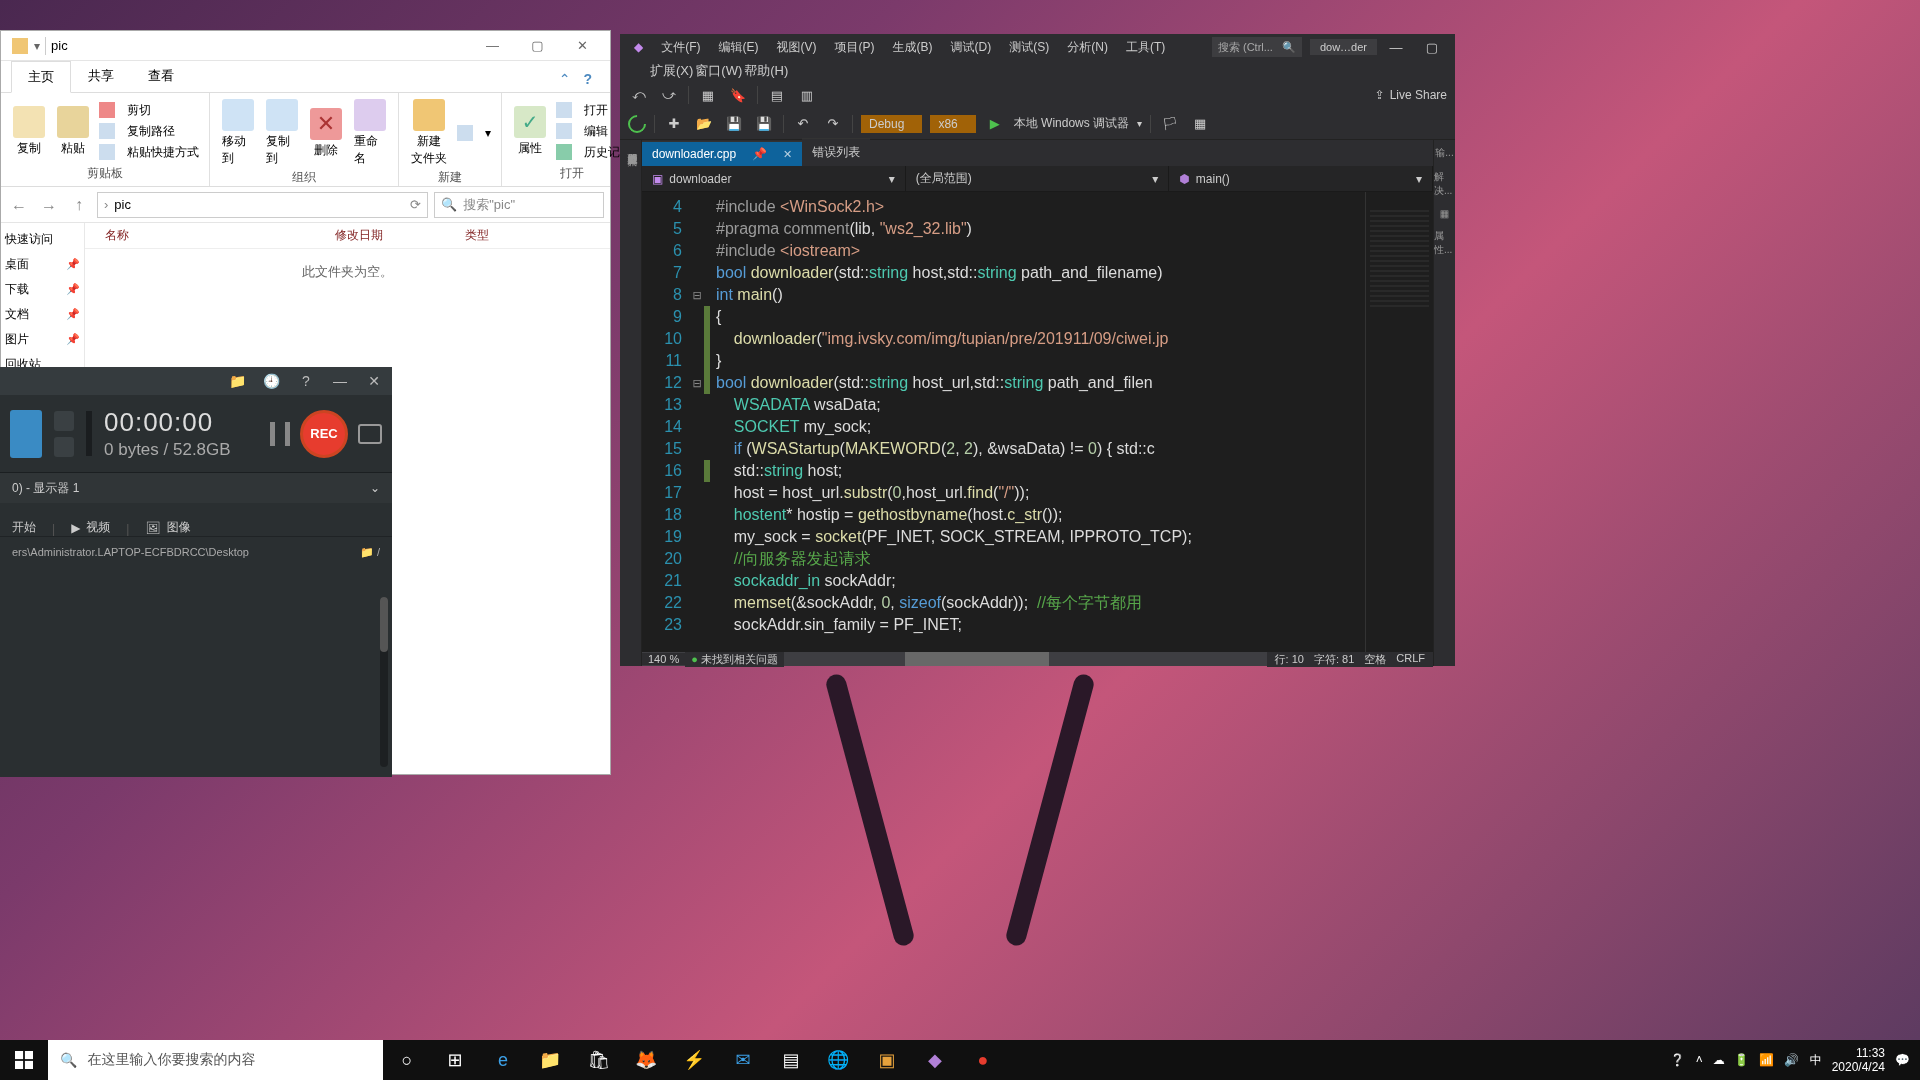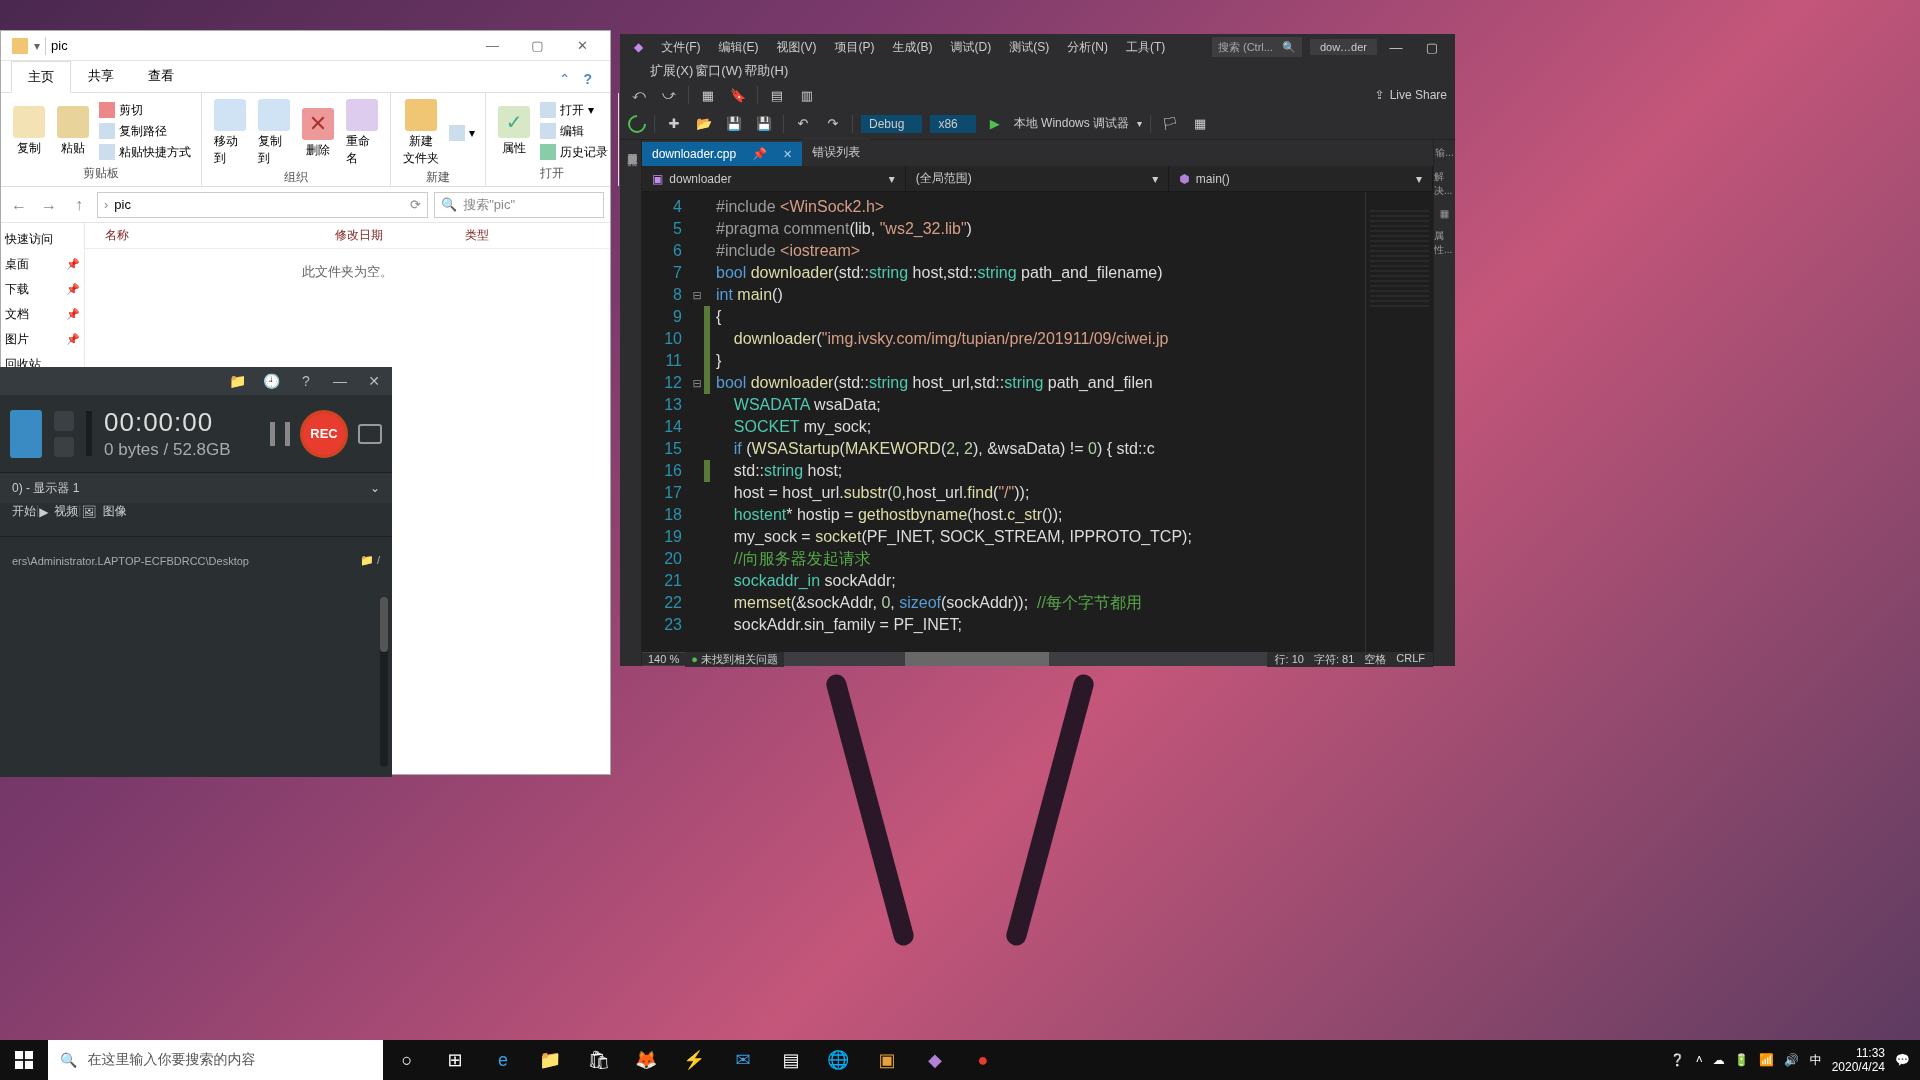--- a/index.html
+++ b/index.html
@@ -22,21 +22,21 @@
 .ex-tab.active{border-color:#ddd;border-bottom-color:#fff;margin-bottom:-1px;background:#fff}
 .ex-tabs .chev{margin-left:auto;color:#4d8ac0;font-size:14px;padding:5px}
 .ex-tabs .help{color:#4d8ac0;font-weight:bold;font-size:14px;padding:5px 8px}
 .ex-ribbon{height:94px;background:#fff;display:flex;border-bottom:1px solid #ddd}
 .rgroup{border-right:1px solid #e0e0e0;padding:4px 6px;display:flex;flex-direction:column;align-items:center}
 .rgroup .items{display:flex;flex:1;align-items:center}
 .rgroup .label{font-size:12px;color:#555;text-align:center}
 .ritem-lg{display:flex;flex-direction:column;align-items:center;padding:2px 6px;font-size:12px;gap:2px}
 .ritem-lg .ri-icon{width:32px;height:32px;background:#dde;border-radius:3px}
 .ritem-sm-col{display:flex;flex-direction:column;gap:2px}
-.ritem-sm{display:flex;align-items:center;font-size:12px;gap:4px;padding:1px 4px;white-space:nowrap}
+.ritem-sm{display:flex;align-items:center;font-size:12px;gap:12px;padding:1px 4px;white-space:nowrap}
 .ritem-sm .si-icon{width:16px;height:16px;background:#cde}
 .ex-nav{height:36px;display:flex;align-items:center;padding:4px 6px;gap:6px;border-bottom:1px solid #e5e5e5}
 .ex-nav .nbtn{width:24px;height:24px;display:flex;align-items:center;justify-content:center;color:#888}
 .ex-nav .path{flex:1;height:26px;border:1px solid #ccc;display:flex;align-items:center;padding:0 6px;font-size:13px}
 .ex-nav .search{width:170px;height:26px;border:1px solid #ccc;display:flex;align-items:center;padding:0 6px;font-size:13px;color:#888}
 .ex-body{display:flex;height:calc(100% - 30px - 32px - 94px - 36px)}
 .ex-side{width:84px;background:#fff;border-right:1px solid #e8e8e8;padding-top:4px}
 .ex-side .sitem{display:flex;align-items:center;justify-content:space-between;padding:4px 4px;font-size:12px}
 .ex-side .pin{color:#8a9fb5;font-size:11px}
 .ex-content{flex:1;background:#fff;position:relative}
@@ -53,39 +53,39 @@
 .rec-sub{display:flex;flex-direction:column;gap:6px}
 .rec-sub .sbtn{width:20px;height:20px;background:#3a4043;border-radius:3px}
 .rec-timer{display:flex;flex-direction:column;align-items:flex-start;gap:2px}
 .rec-time{font-family:Liberation Sans, sans-serif;font-size:26px;color:#ddd;letter-spacing:1px}
 .rec-bytes{font-size:17px;color:#aaa}
 .rec-ctrls{margin-left:auto;display:flex;align-items:center;gap:10px}
 .rec-pause{width:20px;height:24px;border-left:5px solid #888;border-right:5px solid #888}
 .rec-btn{width:48px;height:48px;border-radius:50%;background:#e73c2e;color:#fff;display:flex;align-items:center;justify-content:center;font-weight:bold;font-size:13px;border:3px solid #c42}
 .rec-cam{width:24px;height:20px;border:2px solid #999;border-radius:3px}
 .rec-disp{height:30px;display:flex;align-items:center;justify-content:space-between;padding:0 12px;background:#303537}
-.rec-tabs{height:34px;display:flex;align-items:flex-start;padding:0 12px;border-bottom:1px solid #1f2325}
+.rec-tabs{height:34px;display:flex;align-items:flex-end;gap:16px;padding:0 12px;border-bottom:1px solid #1f2325}
 .rec-tab{display:flex;align-items:center;gap:6px}
-.rec-path{height:30px;display:flex;align-items:flex-end;justify-content:space-between;padding:0 12px;font-size:11px;color:#aaa}
+.rec-path{height:30px;display:flex;align-items:center;justify-content:space-between;padding:0 12px;font-size:11px;color:#aaa}
 .rec-scroll{position:absolute;right:4px;top:230px;bottom:10px;width:8px;background:#1d2022;border-radius:4px}
 .rec-scroll .thumb{width:100%;height:55px;background:#555;border-radius:4px}
 
 
 .vs{position:absolute;left:620px;top:34px;width:835px;height:632px;background:#2d2d30;color:#ccc;font-size:13px;display:flex;flex-direction:column}
 .vs-menubar{height:26px;background:#2d2d30;display:flex;align-items:center;padding:0 6px;gap:2px}
 .vs-menubar .mitem{padding:3px 8px;font-size:12px}
 .vs-menubar .search-box{margin-left:auto;width:90px;height:20px;background:#3d3d40;font-size:11px;display:flex;align-items:center;padding:0 6px;color:#aaa}
 .vs-menubar .proj{background:#3d3d40;padding:2px 10px;font-size:11px;margin-left:6px}
 .vs-menubar .wbtn{width:34px;height:24px;display:flex;align-items:center;justify-content:center;color:#ccc}
 .vs-menubar2{height:22px;display:flex;align-items:center;padding:0 6px;gap:2px}
 .vs-toolbar{height:32px;background:#2d2d30;display:flex;align-items:center;padding:0 8px;gap:8px;border-bottom:1px solid #222}
 .vs-toolbar .sep{width:1px;height:18px;background:#444}
 .vs-toolbar .tb-btn{width:22px;height:22px;display:flex;align-items:center;justify-content:center;color:#ccc;font-size:13px}
 .vs-toolbar .cycle{width:18px;height:18px;border:2px solid #4ec04e;border-radius:50%;border-top-color:transparent;transform:rotate(45deg)}
-.vs-toolbar .combo{background:#0c4a6e;padding:2px 18px 2px 8px;font-size:12px;position:relative}
+.vs-toolbar .combo{background:#a16207;padding:2px 18px 2px 8px;font-size:12px;position:relative}
 .vs-toolbar .play{color:#4ec04e}
 .vs-toolbar .live{margin-left:auto;color:#ccc;font-size:12px;display:flex;align-items:center;gap:5px}
 .vs-body{flex:1;display:flex;min-height:0}
 .vs-gutter{width:22px;background:#2d2d30;border-right:1px solid #222;writing-mode:vertical-rl;font-size:10px;color:#999;padding:6px 2px}
 .vs-main{flex:1;display:flex;flex-direction:column;min-width:0}
 .vs-tabs{height:26px;background:#2d2d30;display:flex;align-items:flex-end}
 .vs-tab{padding:5px 10px;font-size:12px;background:#1e1e1e;border-top:1px solid #333;display:flex;align-items:center;gap:16px}
 .vs-tab.active{background:#0e639c;color:#fff}
 .vs-tab .x{font-size:11px;opacity:.7}
 .vs-dd{height:26px;display:flex;background:#252526;border-bottom:1px solid #1a1a1a}

